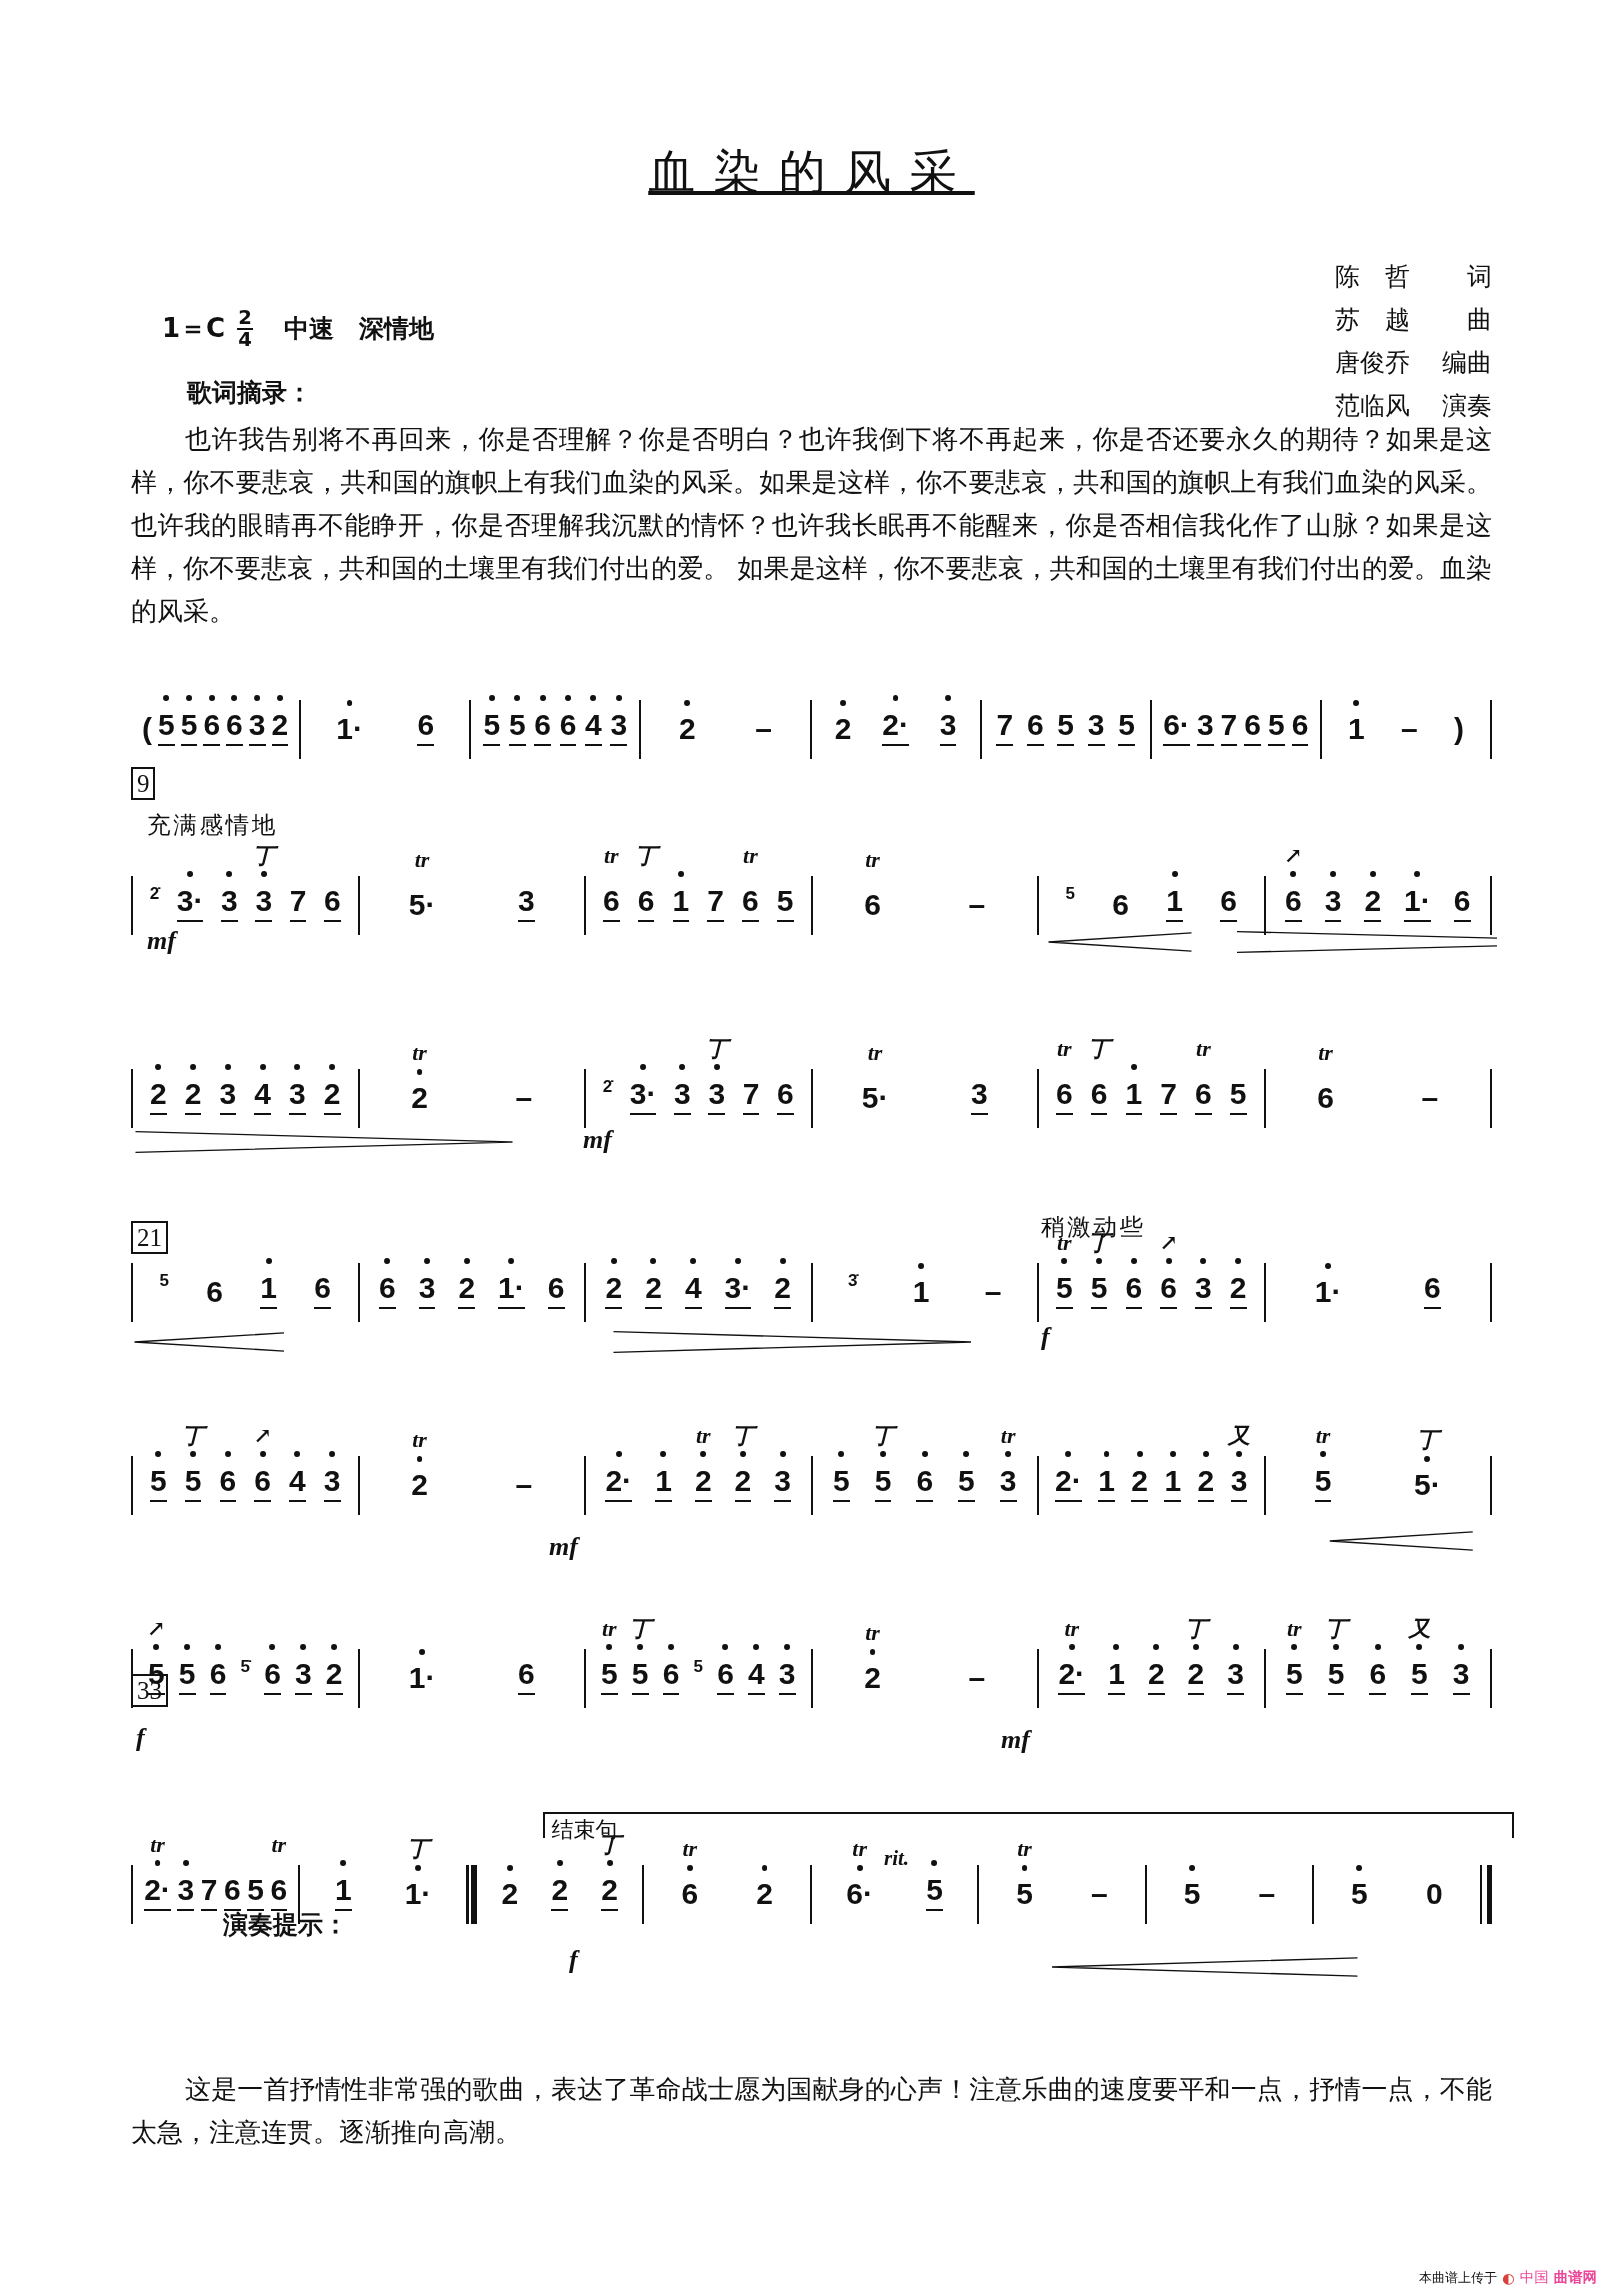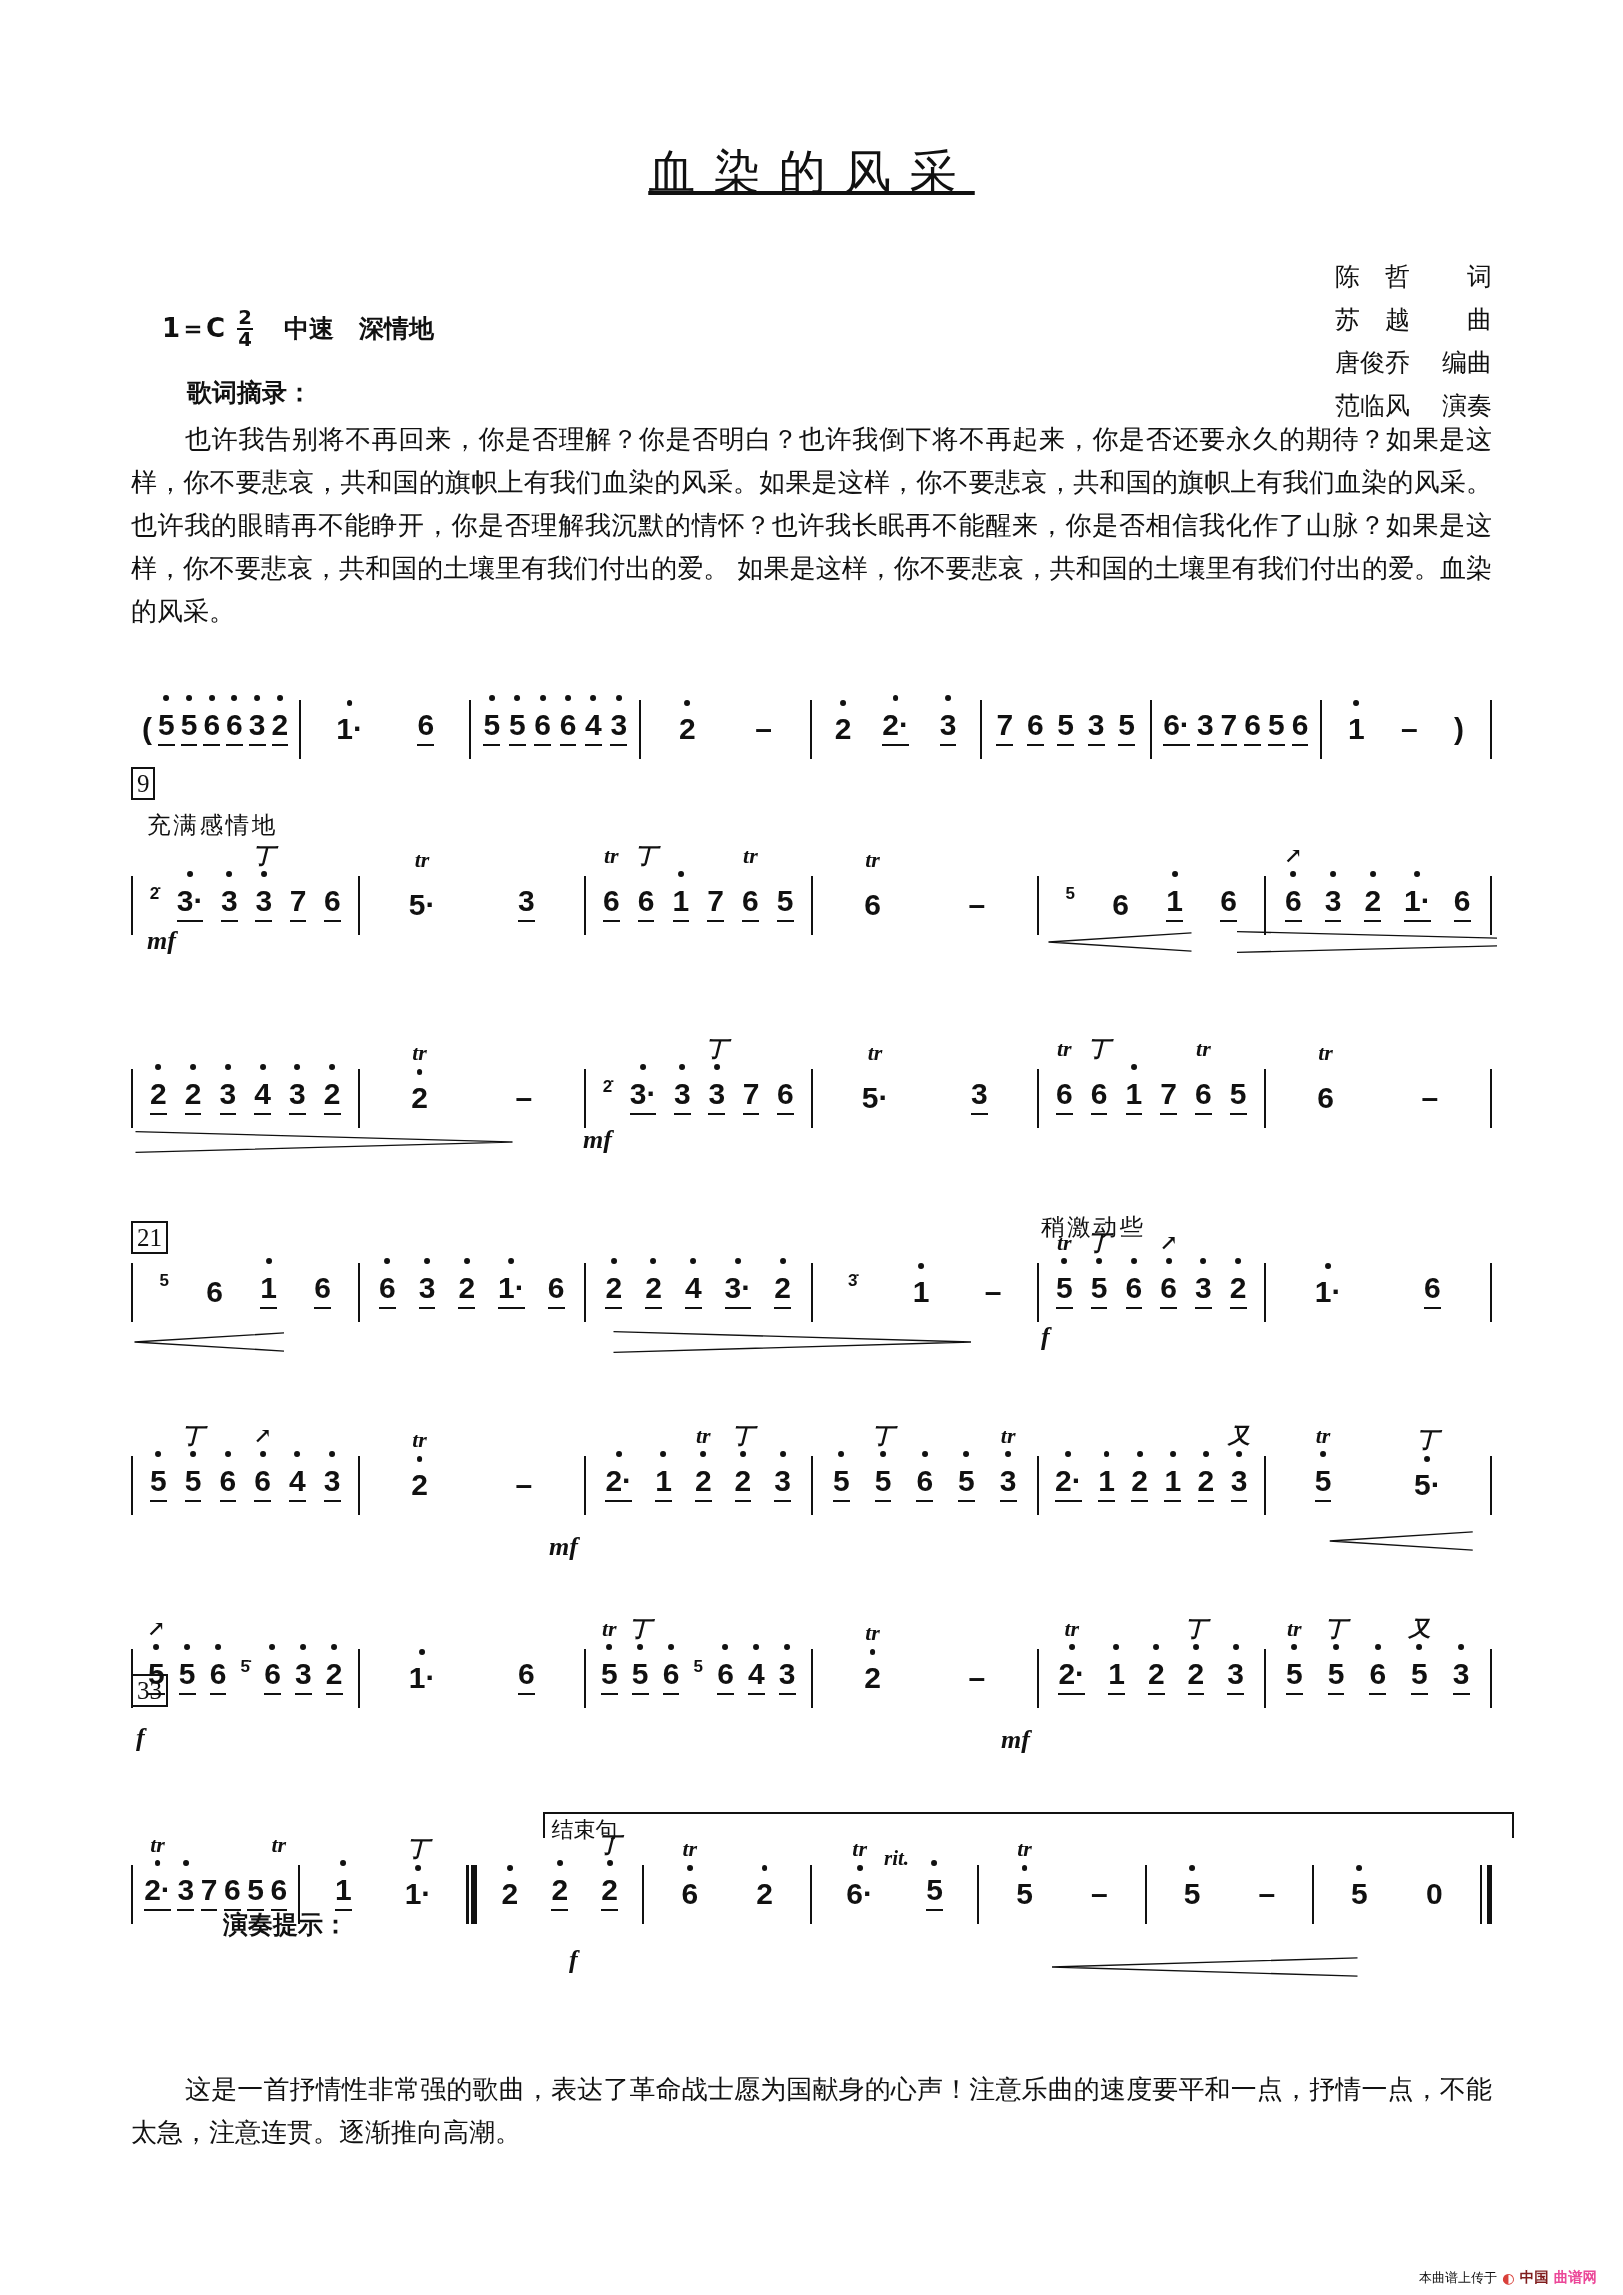--- a/index.html
+++ b/index.html
@@ -24,21 +24,21 @@
   .note.u1{border-bottom:2px solid #111;padding-bottom:2.6px;}
   .note.u2{border-bottom:2px double #111;padding-bottom:2.6px;}
   .orn{position:absolute;top:-45px;left:50%;transform:translateX(-50%);font-family:"Liberation Serif","DejaVu Serif",serif;font-style:italic;font-weight:bold;font-size:22px;white-space:nowrap;}
   .dyn{position:absolute;font-family:"Liberation Serif","DejaVu Serif",serif;font-style:italic;font-weight:bold;font-size:26px;}
   .rehearsal{position:absolute;border:2px solid #111;font-family:"Liberation Serif","DejaVu Serif",serif;font-size:25px;padding:0 3.9px;line-height:29px;}
   .expr{position:absolute;font-family:"DejaVu Serif","Liberation Serif",serif;font-size:23.6px;letter-spacing:2.6px;}
   .volta{position:absolute;top:1812px;left:543px;width:939px;height:23.6px;border-top:2px solid #111;border-left:2px solid #111;border-right:2px solid #111;border-bottom:none;padding-left:28px;}
   .volta span{position:absolute;left:6.5px;top:1.3px;font-size:22px;font-family:"DejaVu Serif","Liberation Serif",serif;}
   .footer{position:absolute;right:26px;bottom:7.9px;font-size:13px;display:flex;align-items:center;gap:5.2px;}
   .footer .logo{color:#d9403a;font-weight:bold;font-size:14.4px;}
-  .footer .brand1{font-weight:bold;font-size:14.4px;color:#7f1d1d;}
+  .footer .brand1{font-weight:normal;font-size:14.4px;color:#ec4899;}
   .footer .brand2{font-weight:bold;font-size:14.4px;color:#ec4899;}
   .hairpin{position:absolute;height:15.7px;}
 </style>
 </head>
 <body>
 
 <div class="title">血染的风采</div>
 
 <div class="credits">
   <div class="credit">

